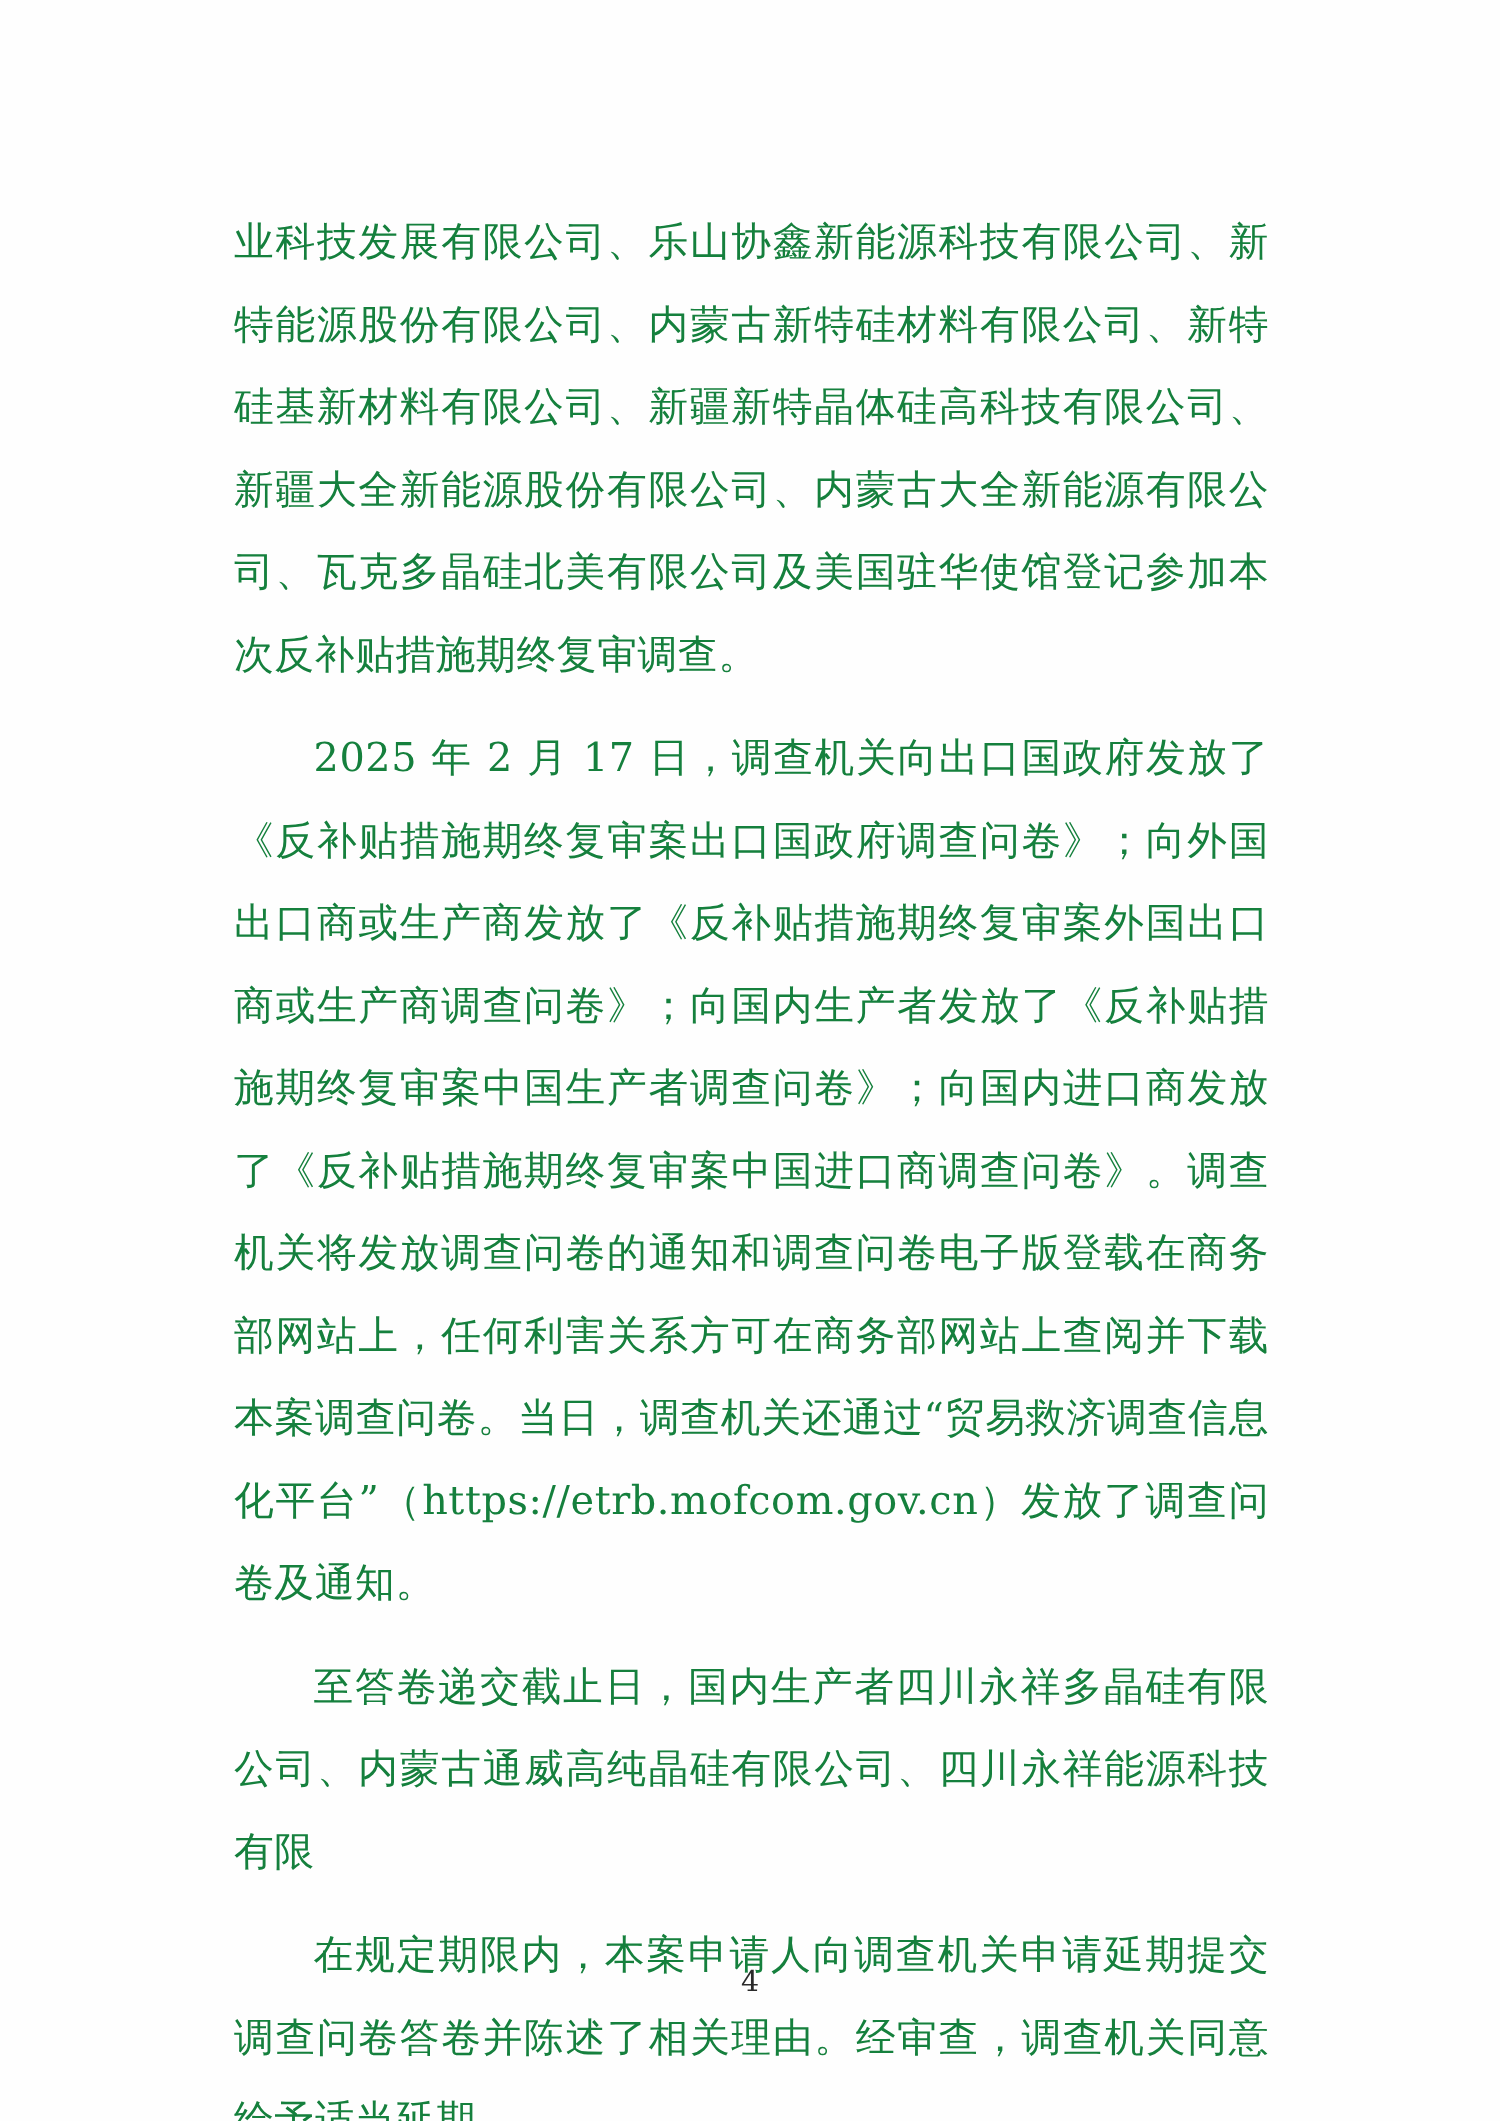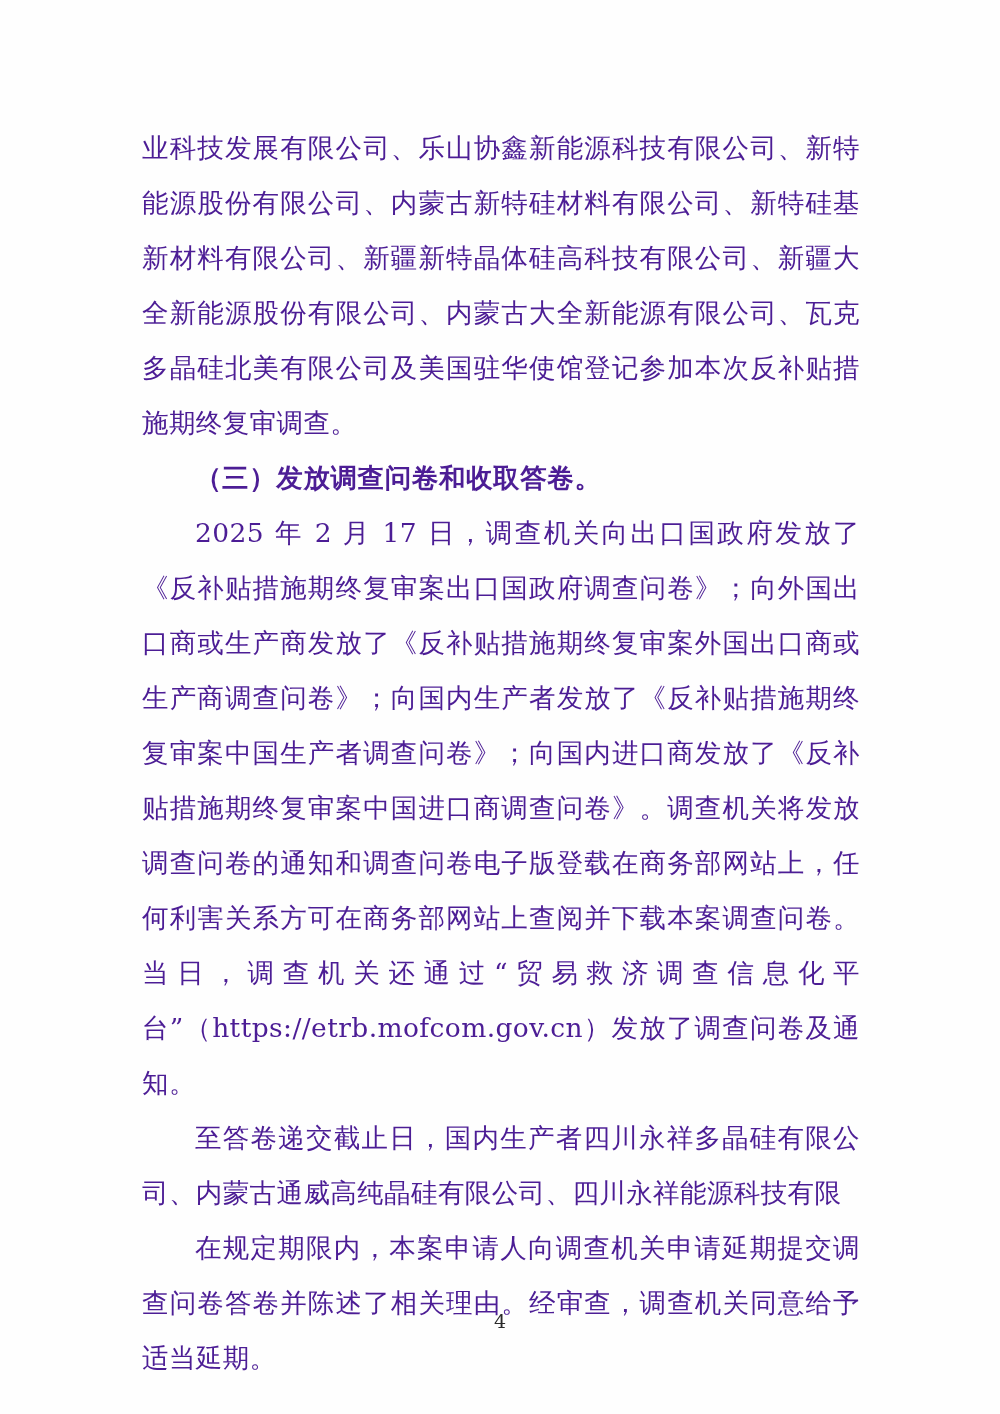--- a/index.html
+++ b/index.html
@@ -22,27 +22,27 @@
     background: #fefefe;
     overflow: hidden;
   }
   .content {
     position: absolute;
     left: 142px;
     top: 120px;
     width: 718px;
   }
   p {
-    margin: 0;
+    margin: 14px;
     font-size: 26.5px;
     line-height: 55px;
     letter-spacing: 0.4px;
     text-align: justify;
     text-justify: inter-character;
-    color: #4c1d95;
+    color: #15803d;
   }
   p.cont {
     text-indent: 0;
   }
   p.indent {
     text-indent: 2em;
   }
   p.heading {
     text-indent: 2em;
     font-weight: bold;
@@ -60,21 +60,20 @@
   }
 </style>
 </head>
 <body>
 
 <div class="page">
   <div class="content">
 
     <p class="cont">业科技发展有限公司、乐山协鑫新能源科技有限公司、新特能源股份有限公司、内蒙古新特硅材料有限公司、新特硅基新材料有限公司、新疆新特晶体硅高科技有限公司、新疆大全新能源股份有限公司、内蒙古大全新能源有限公司、瓦克多晶硅北美有限公司及美国驻华使馆登记参加本次反补贴措施期终复审调查。</p>
 
-    <p class="heading">（三）发放调查问卷和收取答卷。</p>
 
     <p class="indent">2025 年 2 月 17 日，调查机关向出口国政府发放了《反补贴措施期终复审案出口国政府调查问卷》；向外国出口商或生产商发放了《反补贴措施期终复审案外国出口商或生产商调查问卷》；向国内生产者发放了《反补贴措施期终复审案中国生产者调查问卷》；向国内进口商发放了《反补贴措施期终复审案中国进口商调查问卷》。调查机关将发放调查问卷的通知和调查问卷电子版登载在商务部网站上，任何利害关系方可在商务部网站上查阅并下载本案调查问卷。当日，调查机关还通过“贸易救济调查信息化平台”（https://etrb.mofcom.gov.cn）发放了调查问卷及通知。</p>
 
     <p class="indent">至答卷递交截止日，国内生产者四川永祥多晶硅有限公司、内蒙古通威高纯晶硅有限公司、四川永祥能源科技有限</p>
 
     <p class="indent">在规定期限内，本案申请人向调查机关申请延期提交调查问卷答卷并陈述了相关理由。经审查，调查机关同意给予适当延期。</p>
 
   </div>
 
   <div class="page-number">4</div>

